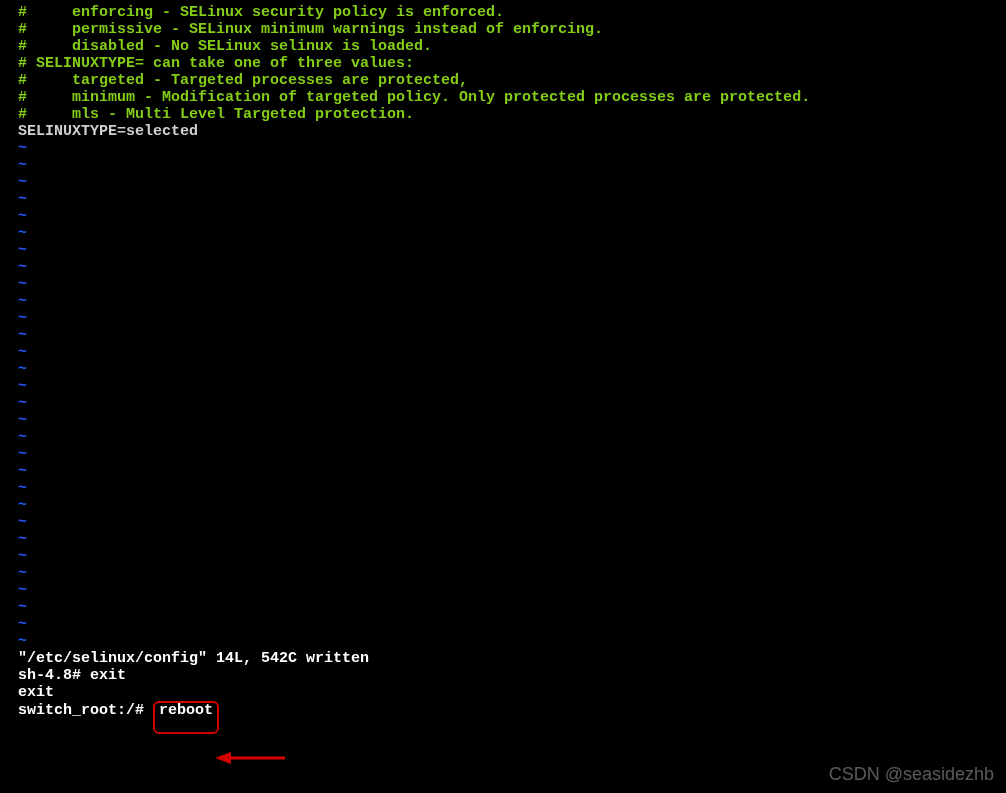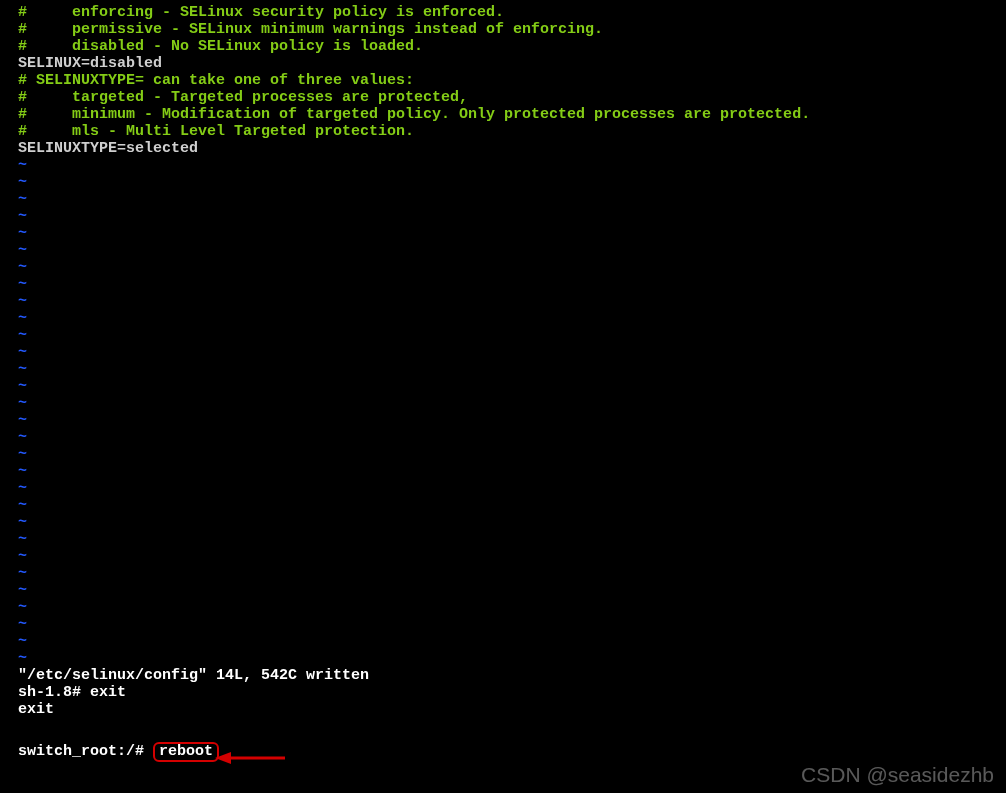--- a/index.html
+++ b/index.html
@@ -20,51 +20,49 @@
     height:789px;
   }
   .c-cyan{color:#84cc16;}
   .c-blue{color:#2359ff;}
   .c-grey{color:#cfcfcf;}
   .c-white{color:#ffffff;}
   .box{
     display:inline-block;
     border:2px solid #d40000;
     border-radius:6px;
-    padding:0 4px 1px 4px;
+    padding:0 4px 14px 4px;
     line-height:15px;
-    margin-top:24px;
   }
   .arrow{
     position:absolute;
     left:215px;
     bottom:25px;
     pointer-events:none;
   }
   .watermark{
     position:absolute;
     right:12px;
     bottom:10px;
     color:rgba(255,255,255,0.35);
     font-family:Arial,Helvetica,sans-serif;
-    font-size:21px;
+    font-size:18px;
     font-weight:normal;
   }
   span{white-space:pre;}
 </style>
 </head>
 <body>
 
 <div class="term">
 
   <div>
     <div><span class="c-cyan">#     enforcing - SELinux security policy is enforced.</span></div>
     <div><span class="c-cyan">#     permissive - SELinux minimum warnings instead of enforcing.</span></div>
-    <div><span class="c-cyan">#     disabled - No SELinux policy is loaded.</span></div>
-    <div><span class="c-grey">SELINUX=disabled</span></div>
+    <div><span class="c-cyan">#     disabled - No SELinux selinux is loaded.</span></div>
     <div><span class="c-cyan"># SELINUXTYPE= can take one of three values:</span></div>
     <div><span class="c-cyan">#     targeted - Targeted processes are protected,</span></div>
     <div><span class="c-cyan">#     minimum - Modification of targeted policy. Only protected processes are protected.</span></div>
     <div><span class="c-cyan">#     mls - Multi Level Targeted protection.</span></div>
     <div><span class="c-grey">SELINUXTYPE=selected</span></div>
   </div>
 
   <div id="tilde-block">
       <div><span class="c-blue">~</span></div>
       <div><span class="c-blue">~</span></div>
@@ -93,21 +91,21 @@
       <div><span class="c-blue">~</span></div>
       <div><span class="c-blue">~</span></div>
       <div><span class="c-blue">~</span></div>
       <div><span class="c-blue">~</span></div>
       <div><span class="c-blue">~</span></div>
       <div><span class="c-blue">~</span></div>
     </div>
 
   <div><span class="c-white">"/etc/selinux/config" 14L, 542C written</span></div>
   <div>
-    <span class="c-white">sh-1.8# </span><span class="c-white">exit</span>
+    <span class="c-white">sh-4.8# </span><span class="c-white">exit</span>
   </div>
   <div><span class="c-white">exit</span></div>
   <div>
     <span class="c-white">switch_root:/# </span><span class="box c-white">reboot</span>
   </div>
 
   <svg class="arrow" width="70" height="20" viewBox="0 0 70 20">
     <line x1="70" y1="10" x2="12" y2="10" stroke="#d40000" stroke-width="3"></line>
     <polygon points="0,10 16,4 16,16" fill="#d40000"></polygon>
   </svg>

